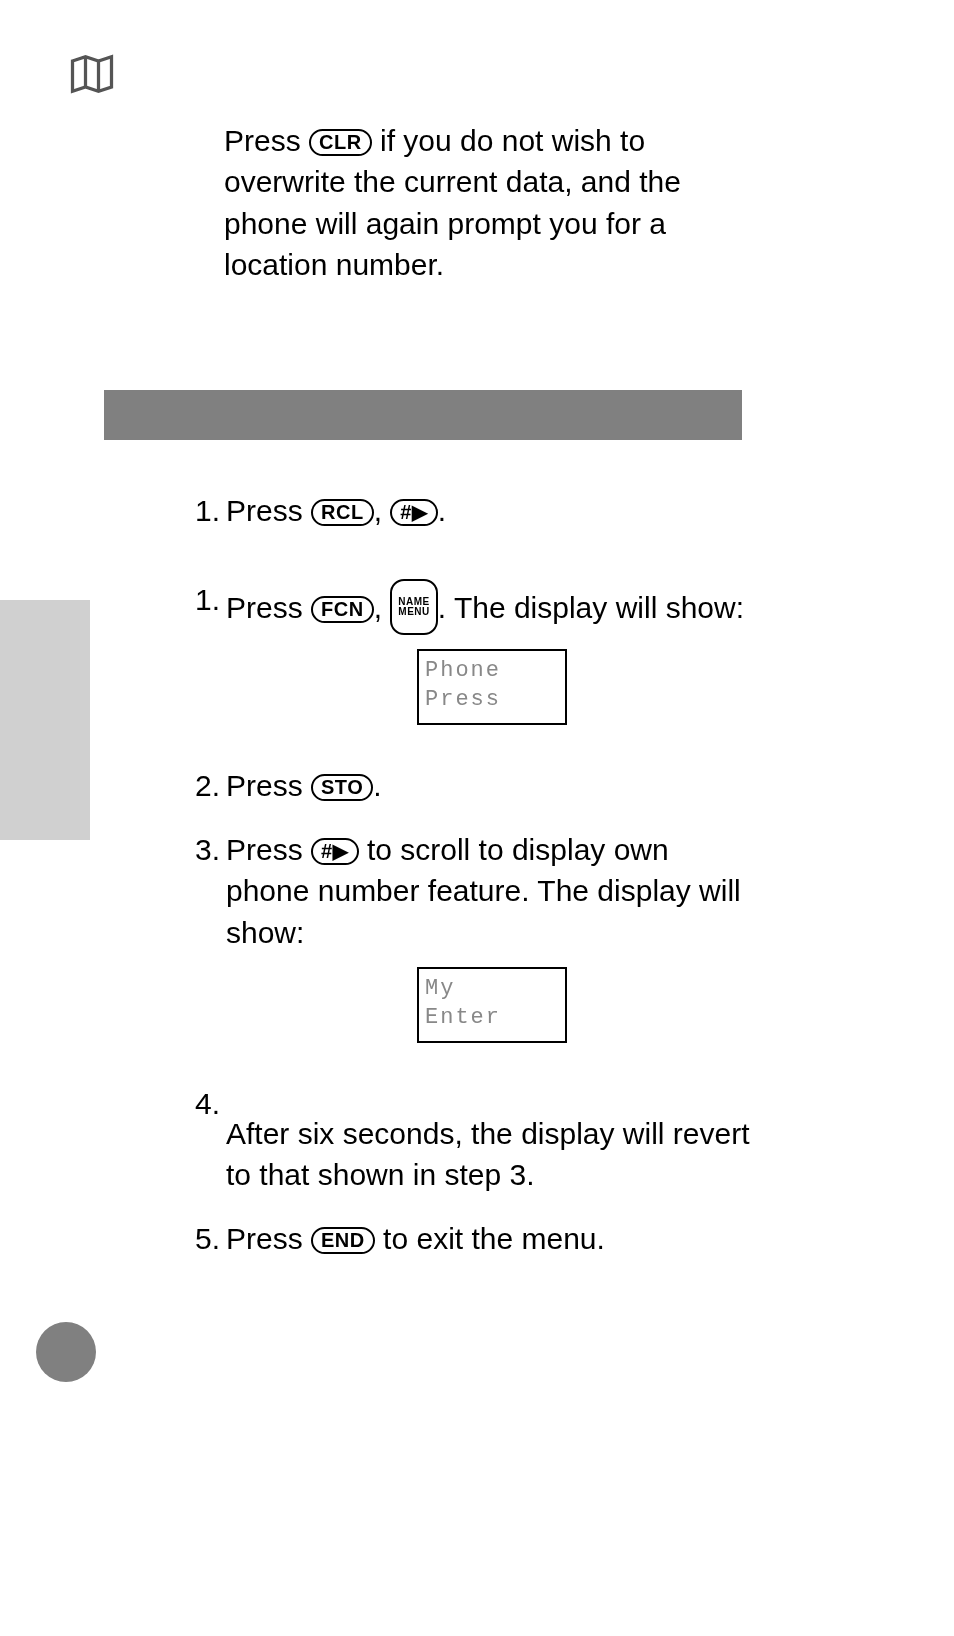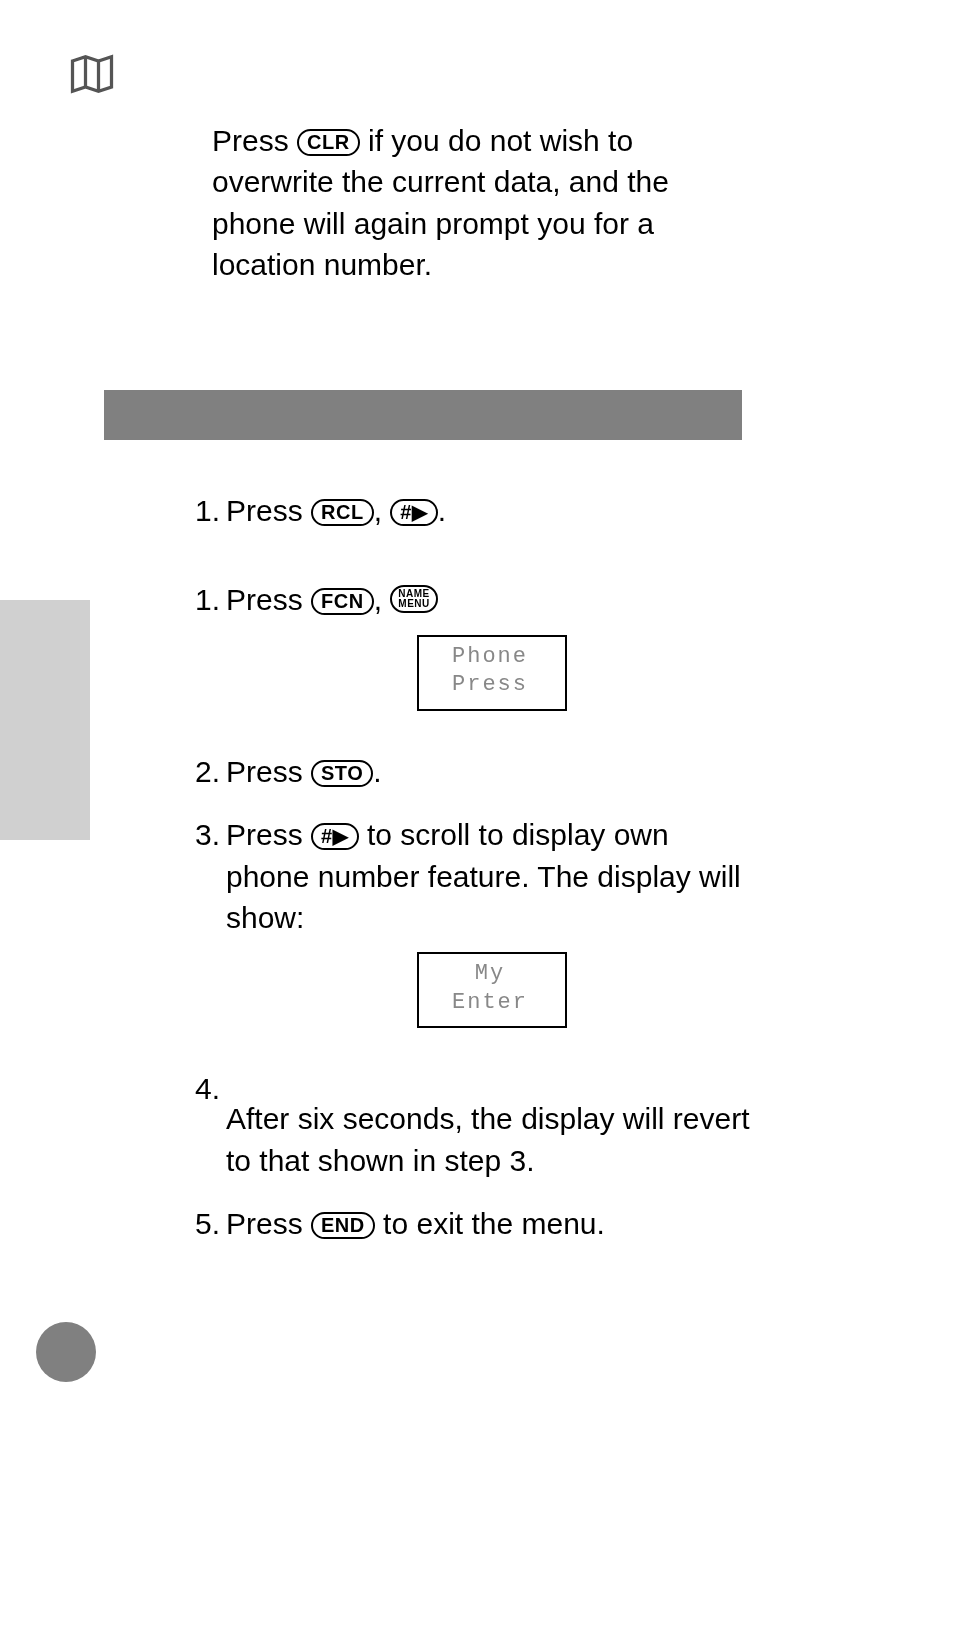--- a/index.html
+++ b/index.html
@@ -17,21 +17,21 @@
     position: absolute;
     top: 48px;
     left: 66px;
     width: 52px;
     height: 52px;
   }
   .icon-map svg { width: 100%; height: 100%; }
   .content-top {
     position: absolute;
     top: 120px;
-    left: 212px;
+    left: 224px;
     width: 530px;
     font-size: 30px;
     line-height: 1.38;
   }
   .para { margin-bottom: 18px; }
   .key {
     display: inline-block;
     border: 2px solid #000;
     border-radius: 14px;
     padding: 0px 8px 1px 8px;
@@ -40,21 +40,21 @@
     vertical-align: 2px;
     line-height: 22px;
     font-family: Arial, Helvetica, sans-serif;
     text-align: center;
     min-width: 26px;
     letter-spacing: 0.5px;
   }
   .key-two-line {
     font-size: 10px;
     line-height: 10px;
-    padding: 2px 6px;
+    padding: 16px 6px;
     vertical-align: 3px;
   }
   .key-two-line span { display: block; }
   .grey-bar {
     position: absolute;
     top: 390px;
     left: 104px;
     width: 638px;
     height: 50px;
     background: #808080;
@@ -88,21 +88,21 @@
   .step-body { flex: 1; }
   .lcd {
     border: 2px solid #000;
     width: 150px;
     height: 76px;
     margin: 14px auto 18px auto;
     font-family: 'Courier New', monospace;
     font-size: 22px;
     letter-spacing: 2px;
     color: #888;
-    text-align: center;
+    text-align: left;
     padding: 6px 10px 6px 6px;
     line-height: 1.3;
     box-sizing: border-box;
   }
   .lcd > div { white-space: pre; }
   .page-dot {
     position: absolute;
     left: 36px;
     top: 1322px;
     width: 60px;
@@ -138,21 +138,21 @@
     <div class="step-body">
       <span>Press </span><span class="key">RCL</span><span>, </span><span class="key">#▶</span><span>.</span>
     </div>
   </div>
 
   <div style="height:26px"></div>
 
   <div class="step">
     <div class="step-num">1.</div>
     <div class="step-body">
-      <span>Press </span><span class="key">FCN</span><span>, </span><span class="key key-two-line"><span>NAME</span><span>MENU</span></span>
+      <span>Press </span><span class="key">FCN</span><span>, </span><span class="key key-two-line"><span>NAME</span><span>MENU</span></span><span>. The display will show:</span>
       <div class="lcd">
         <div>Phone</div>
         <div>Press</div>
       </div>
     </div>
   </div>
 
   <div class="step">
     <div class="step-num">2.</div>
     <div class="step-body">

